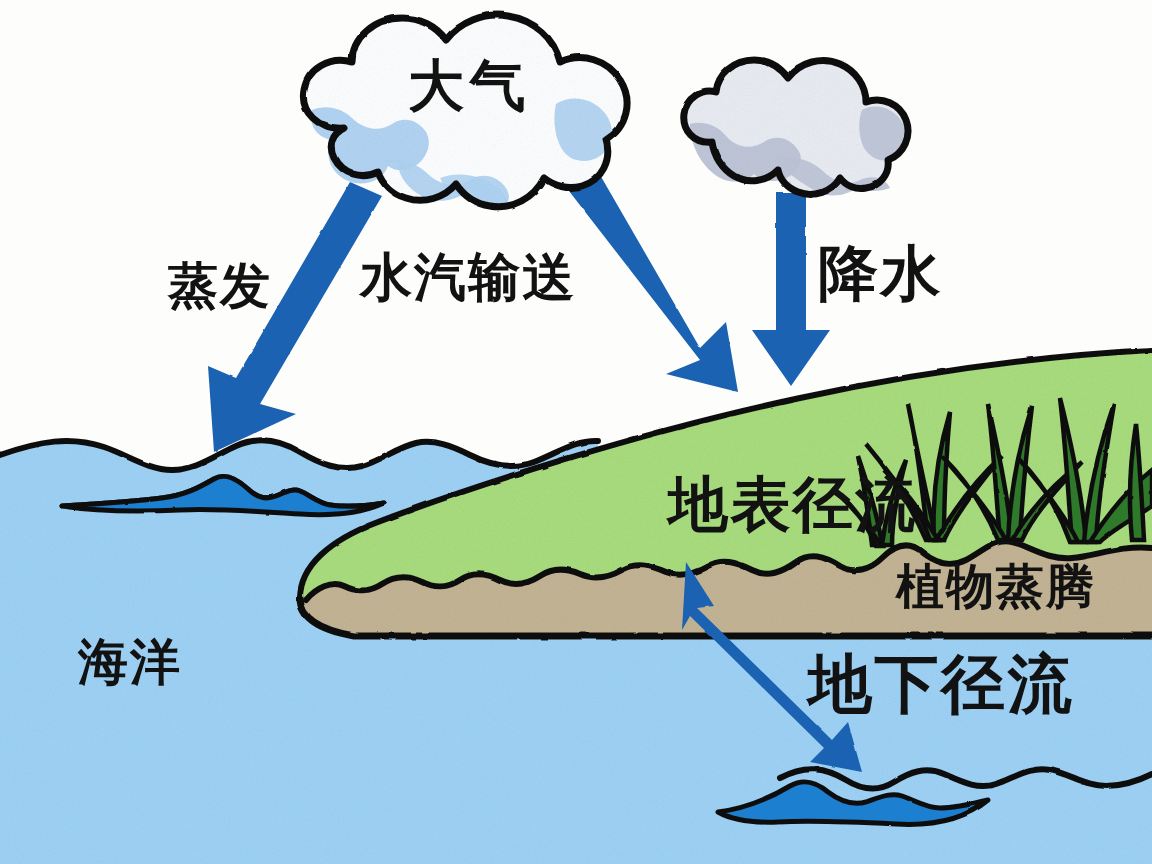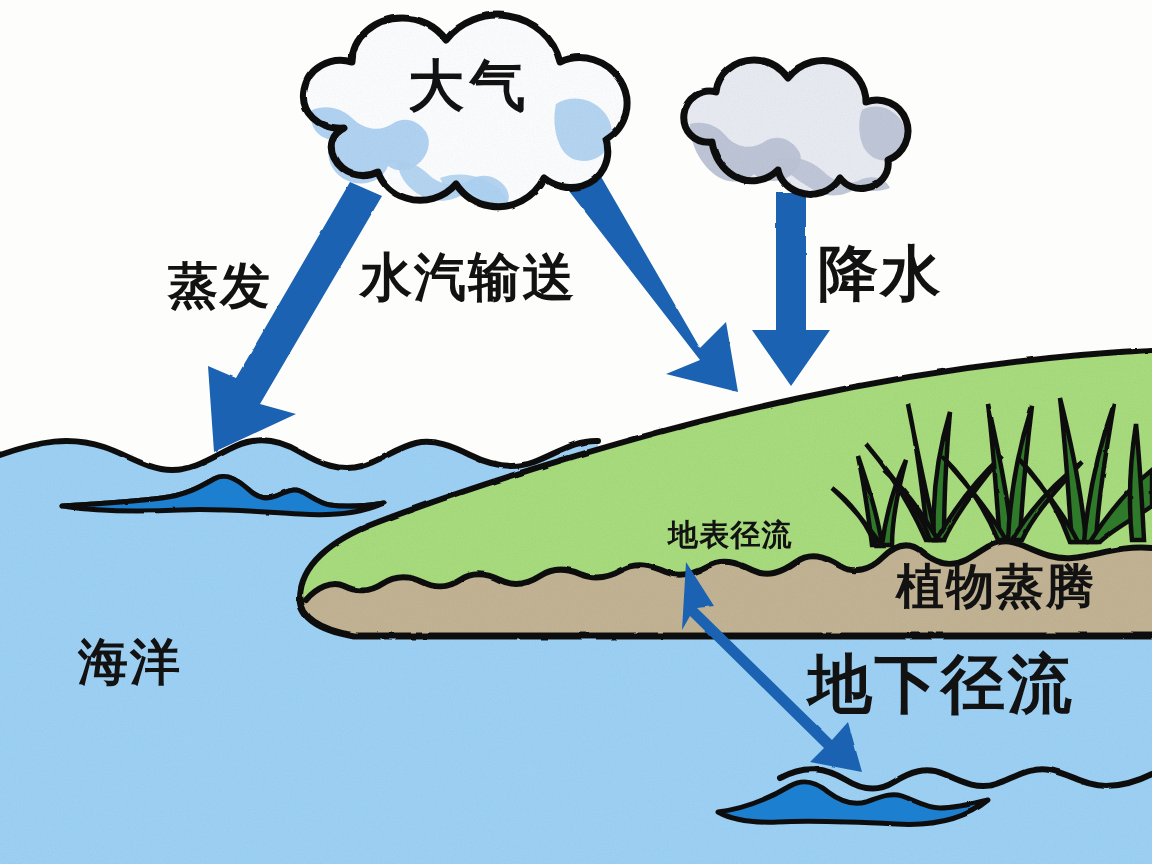--- a/index.html
+++ b/index.html
@@ -29,21 +29,21 @@
     font-weight: 700;
     white-space: nowrap;
     letter-spacing: 0.04em;
     line-height: 1;
     user-select: none;
   }
   .label-atmosphere { left: 408px; top: 58px;  font-size: 56px; letter-spacing: 0.10em; }
   .label-evap       { left: 168px; top: 261px; font-size: 50px; }
   .label-vapor      { left: 360px; top: 252px; font-size: 52px; }
   .label-precip     { left: 818px; top: 244px; font-size: 60px; }
-  .label-surface    { left: 668px; top: 475px; font-size: 30px; margin-top: 45px; }
+  .label-surface    { left: 668px; top: 475px; font-size: 60px; }
   .label-transp     { left: 896px; top: 563px; font-size: 48px; }
   .label-ocean      { left: 78px;  top: 637px; font-size: 50px; }
   .label-ground     { left: 808px; top: 653px; font-size: 64px; }
 </style>
 </head>
 <body>
 
 <div id="stage">
 
   <svg id="scene" viewBox="0 0 1152 864" xmlns="http://www.w3.org/2000/svg">

